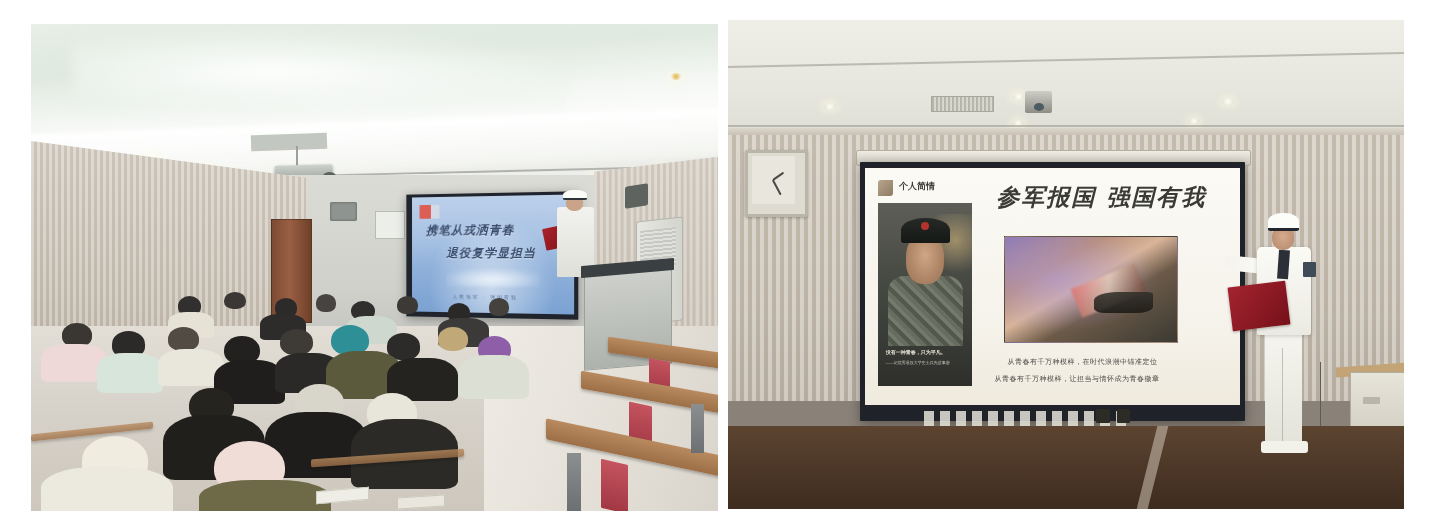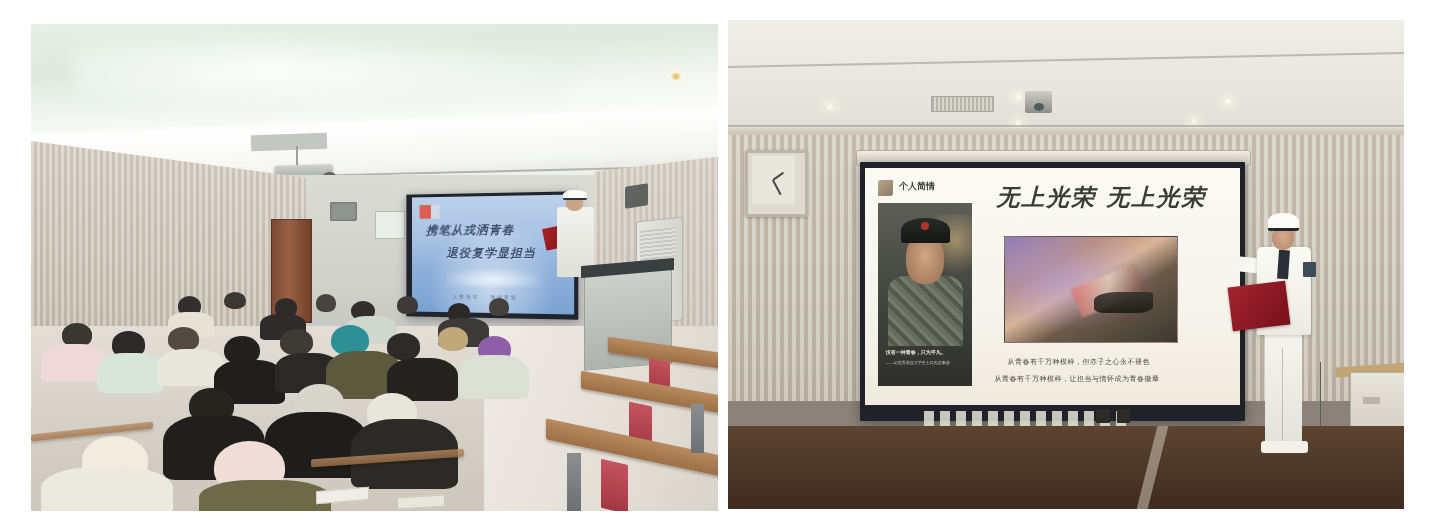--- a/index.html
+++ b/index.html
@@ -412,28 +412,28 @@
       <div class="layer" id="R-portrait">
         <div class="layer" id="R-portrait-glow"></div>
         <div class="layer" id="R-portrait-body"></div>
         <div class="layer" id="R-portrait-face"></div>
         <div class="layer" id="R-portrait-helmet"></div>
         <div class="layer" id="R-portrait-badge"></div>
         <div class="layer" id="R-portrait-cap1">没有一种青春，只为平凡。</div>
         <div class="layer" id="R-portrait-cap2">——记优秀退役大学生士兵先进事迹</div>
       </div>
 
-      <div class="r-calli" id="R-slide-title">无上光荣  无上光荣</div>
+      <div class="r-calli" id="R-slide-title">参军报国  强国有我</div>
 
       <div class="layer" id="R-slide-photo">
         <div class="layer" id="R-slide-photo-band"></div>
         <div class="layer" id="R-slide-photo-hand"></div>
       </div>
 
-      <div class="r-cap" id="R-slide-cap1">从青春有千万种模样，但赤子之心永不褪色</div>
+      <div class="r-cap" id="R-slide-cap1">从青春有千万种模样，在时代浪潮中锚准定位</div>
       <div class="r-cap" id="R-slide-cap2">从青春有千万种模样，让担当与情怀成为青春徽章</div>
     </div>
 
     <div class="layer" id="R-sockets"></div>
     <div class="layer" id="R-socket-a"></div>
     <div class="layer" id="R-socket-b"></div>
 
     <div class="layer" id="R-cabinet-rail"></div>
     <div class="layer" id="R-cabinet"></div>
     <div class="layer" id="R-cabinet-knob"></div>

